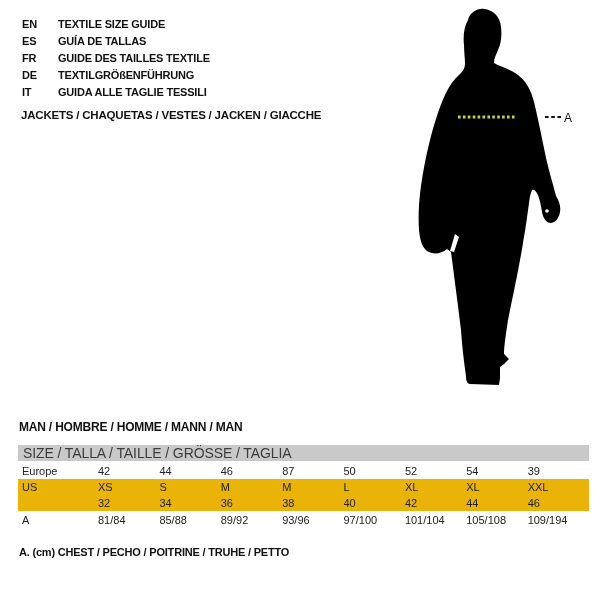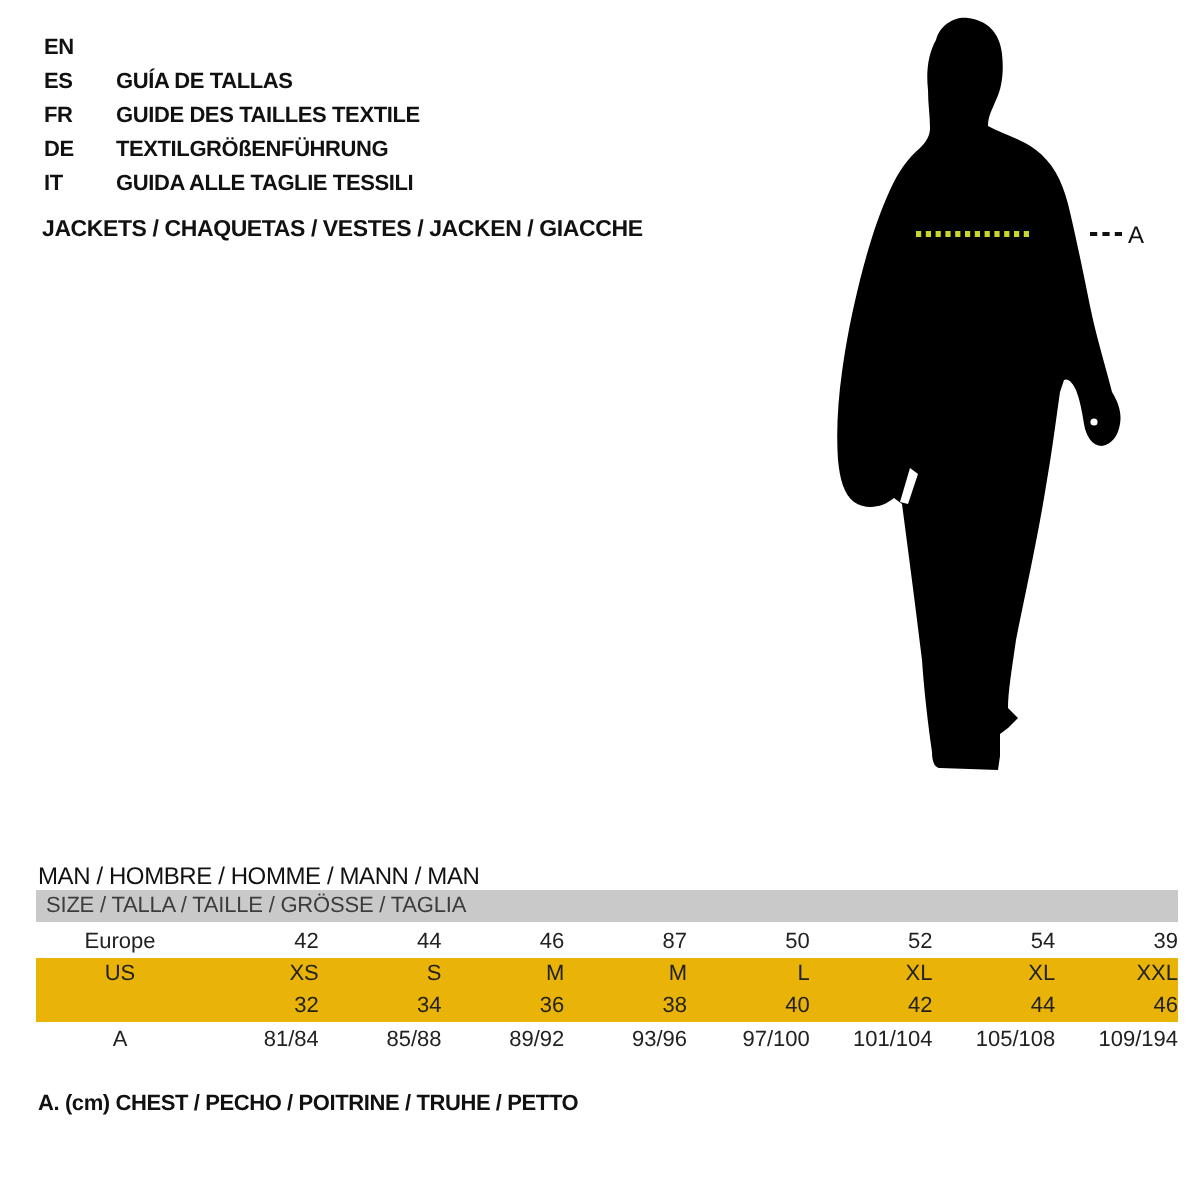--- a/index.html
+++ b/index.html
@@ -10,44 +10,45 @@
   
   .lang-block{position:absolute;left:22px;top:16px;}
   .lang-row{display:grid;grid-template-columns:36px auto;line-height:17px;
     font-size:11px;font-weight:700;letter-spacing:-0.2px;white-space:nowrap;}
   
   .categories{position:absolute;left:21px;top:106px;font-size:11.5px;font-weight:700;
     line-height:18.5px;letter-spacing:-0.2px;white-space:nowrap;}
   
   .figure-wrap{position:absolute;left:400px;top:0;width:200px;height:400px;}
   
-  .section-title{position:absolute;left:19px;top:420px;font-size:12px;font-weight:400;
-    letter-spacing:-0.2px;white-space:nowrap;margin-top:11px;}
+  .section-title{position:absolute;left:19px;top:420px;font-size:12px;font-weight:700;
+    letter-spacing:-0.2px;white-space:nowrap;}
   
   .size-table{position:absolute;left:18px;top:445px;width:571px;border-collapse:separate;
     border-spacing:0;table-layout:fixed;font-size:11px;color:#222;}
-  .size-table td{padding:0;vertical-align:middle;text-align:right;overflow:hidden;}
+  .size-table td{padding:0;vertical-align:middle;text-align:left;overflow:hidden;}
   .size-table .thead td{background:#c9c9c9;color:#3c3c3c;text-align:left;padding-left:5px;
-    height:16px;font-size:11px;letter-spacing:-0.1px;border-bottom:2px solid #ffffff;}
+    height:16px;font-size:14px;letter-spacing:-0.1px;border-bottom:2px solid #ffffff;}
   .size-table .row td{height:16px;}
-  .size-table .row td:first-child{text-align:center;padding-left:4px;}
+  .size-table .row td:first-child{text-align:left;padding-left:4px;}
   .size-table .r-gray td{background:#eab308;}
   .size-table .r-last td{height:17px;}
   
   .footnote{position:absolute;left:19px;top:546px;font-size:11px;font-weight:700;
     letter-spacing:-0.2px;white-space:nowrap;}
 </style>
 </head>
 <body>
 
 <div class="canvas">
 
   <div class="lang-block">
     <div class="lang-row">
       <span>EN</span>
+      <span>TEXTILE SIZE GUIDE</span>
     </div>
     <div class="lang-row">
       <span>ES</span>
       <span>GUÍA DE TALLAS</span>
     </div>
     <div class="lang-row">
       <span>FR</span>
       <span>GUIDE DES TAILLES TEXTILE</span>
     </div>
     <div class="lang-row">

